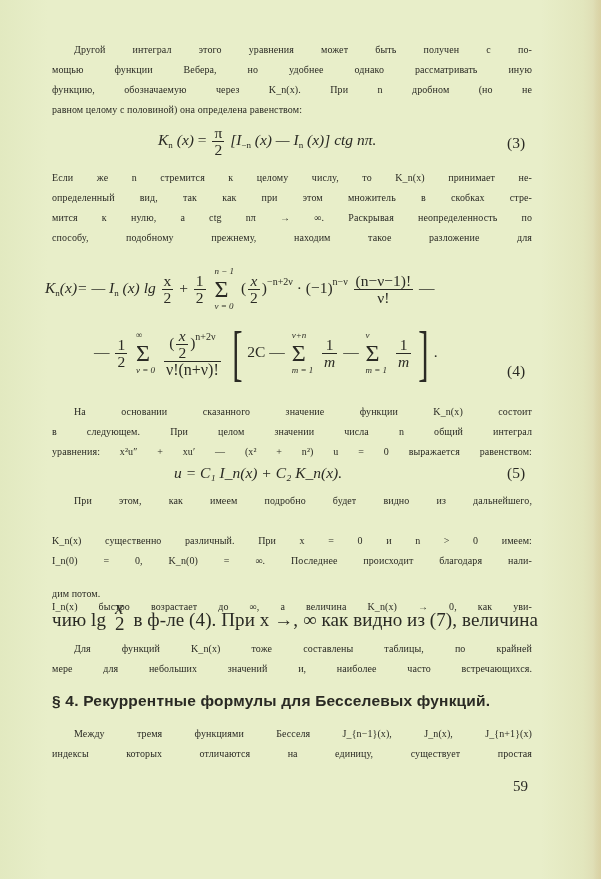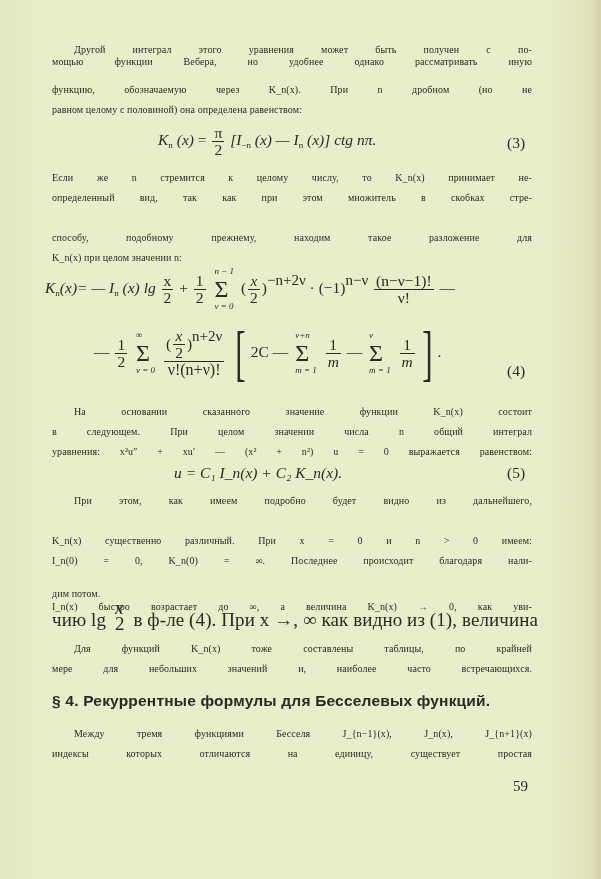--- a/index.html
+++ b/index.html
@@ -25,60 +25,60 @@
     text-align: justify; text-align-last: justify;
   }
   .indent { left: 74px; width: 458px; }
   .last { text-align-last: left; }
   .formula {
     position: absolute; font-size: 15.5px; white-space: nowrap;
   }
   .eqno { position: absolute; left: 507px; font-size: 15.5px; }
   i { font-style: italic; }
   .sub { font-size: 9px; vertical-align: -3px; }
-  .sup { font-size: 15px; vertical-align: 8px; }
+  .sup { font-size: 10px; vertical-align: 8px; }
   .frac { display: inline-block; text-align: center; vertical-align: middle; line-height: 16px; margin: 0 2px; }
   .frac .num { display: block; border-bottom: 1px solid #2a2a24; padding: 0 2px; }
   .frac .den { display: block; padding: 0 2px; }
   .sigma { display: inline-block; text-align: left; vertical-align: middle; line-height: 11px; margin: 0 3px; }
   .sigma .top, .sigma .bot { display: block; font-size: 9px; font-style: italic; }
   .sigma .sym { display: block; font-size: 24px; line-height: 24px; }
   .bracket { display: inline-block; font-size: 62px; vertical-align: middle; line-height: 62px; font-weight: 300; transform: scaleX(0.5); }
   .heading {
     position: absolute; left: 52px; width: 480px; font-family: "Liberation Sans", "DejaVu Sans", sans-serif;
     font-weight: bold; font-size: 15.5px; letter-spacing: 0.2px; white-space: nowrap;
   }
   .pageno { position: absolute; left: 513px; font-size: 15px; }
 </style>
 </head>
 <body>
 
 <div class="page">
   <div class="edge"></div>
 
   <div class="line indent" style="top:40px">Другой интеграл этого уравнения может быть получен с по-</div>
-  <div class="line" style="top:52px">мощью функции Вебера, но удобнее однако рассматривать иную</div>
+  <div class="line" style="top:60px">мощью функции Вебера, но удобнее однако рассматривать иную</div>
   <div class="line" style="top:80px">функцию, обозначаемую через K_n(x). При n дробном (но не</div>
   <div class="line last" style="top:100px">равном целому с половиной) она определена равенством:</div>
 
   <div class="formula" style="left:158px; top:125px;">
     <i>K</i><span class="sub">n</span>
     <i>(x)</i>
     <span>=</span>
     <span class="frac"><span class="num">π</span><span class="den">2</span></span>
     <i>[I</i><span class="sub">−n</span>
     <i>(x) — I</i><span class="sub">n</span>
     <i>(x)] ctg nπ.</i>
   </div>
   <div class="eqno" style="top:134px">(3)</div>
 
   <div class="line" style="top:188px">определенный вид, так как при этом множитель в скобках стре-</div>
   <div class="line" style="top:168px">Если же n стремится к целому  числу, то K_n(x) принимает не-</div>
+  <div class="line" style="top:208px">мится к нулю, а ctg nπ → ∞.  Раскрывая  неопределенность по</div>
   <div class="line" style="top:228px">способу, подобному прежнему, находим такое разложение для</div>
-  <div class="line last" style="top:248px">K_n(x) при целом значении n:</div>
 
   <div class="formula" style="left:45px; top:266px;">
     <i>K</i><span class="sub">n</span><i>(x)= — I</i><span class="sub">n</span>
     <i>(x) lg</i>
     <span class="frac"><span class="num">x</span><span class="den">2</span></span>
     <span>+</span>
     <span class="frac"><span class="num">1</span><span class="den">2</span></span>
     <span class="sigma"><span class="top">n − 1</span><span class="sym">Σ</span><span class="bot">ν = 0</span></span>
     (<span class="frac"><span class="num" style="font-style:italic">x</span><span class="den">2</span></span>)<span class="sup">−n+2ν</span>
     <span>· (−1)</span><span class="sup">n−ν</span>
@@ -106,21 +106,21 @@
 
   <div class="formula" style="left:174px; top:464px; font-style:italic;">u = C₁ I_n(x) + C₂ K_n(x).</div>
   <div class="eqno" style="top:464px">(5)</div>
 
   <div class="line indent" style="top:491px">При этом, как имеем подробно будет видно из дальнейшего,</div>
   <div class="line" style="top:531px">K_n(x) существенно  различный.  При  x = 0  и  n &gt; 0  имеем:</div>
   <div class="line" style="top:551px">I_n(0) = 0,  K_n(0) = ∞.  Последнее  происходит  благодаря нали-</div>
   <div class="line last" style="top:572px; font-size:19px;margin-top:28px;">
     <span>чию  lg</span>
     <span class="frac" style="vertical-align:-4px"><span class="num" style="font-style:italic;border:none">x</span><span class="den">2</span></span>
-    <span>в ф-ле (4).  При x →, ∞ как видно из (1), величина</span>
+    <span>в ф-ле (4).  При x →, ∞ как видно из (7), величина</span>
   </div>
   <div class="line" style="top:597px">I_n(x) быстро возрастает до  ∞,  а величина K_n(x) → 0, как уви-</div>
   <div class="line last" style="top:584px">дим потом.</div>
 
   <div class="line indent" style="top:639px">Для  функций  K_n(x) тоже составлены таблицы,  по крайней</div>
   <div class="line" style="top:659px">мере для небольших значений и, наиболее часто встречающихся.</div>
 
   <div class="heading" style="top:692px">§ 4. Рекуррентные формулы для  Бесселевых функций.</div>
 
   <div class="line indent" style="top:724px">Между тремя функциями Бесселя J_{n−1}(x),  J_n(x),  J_{n+1}(x)</div>

